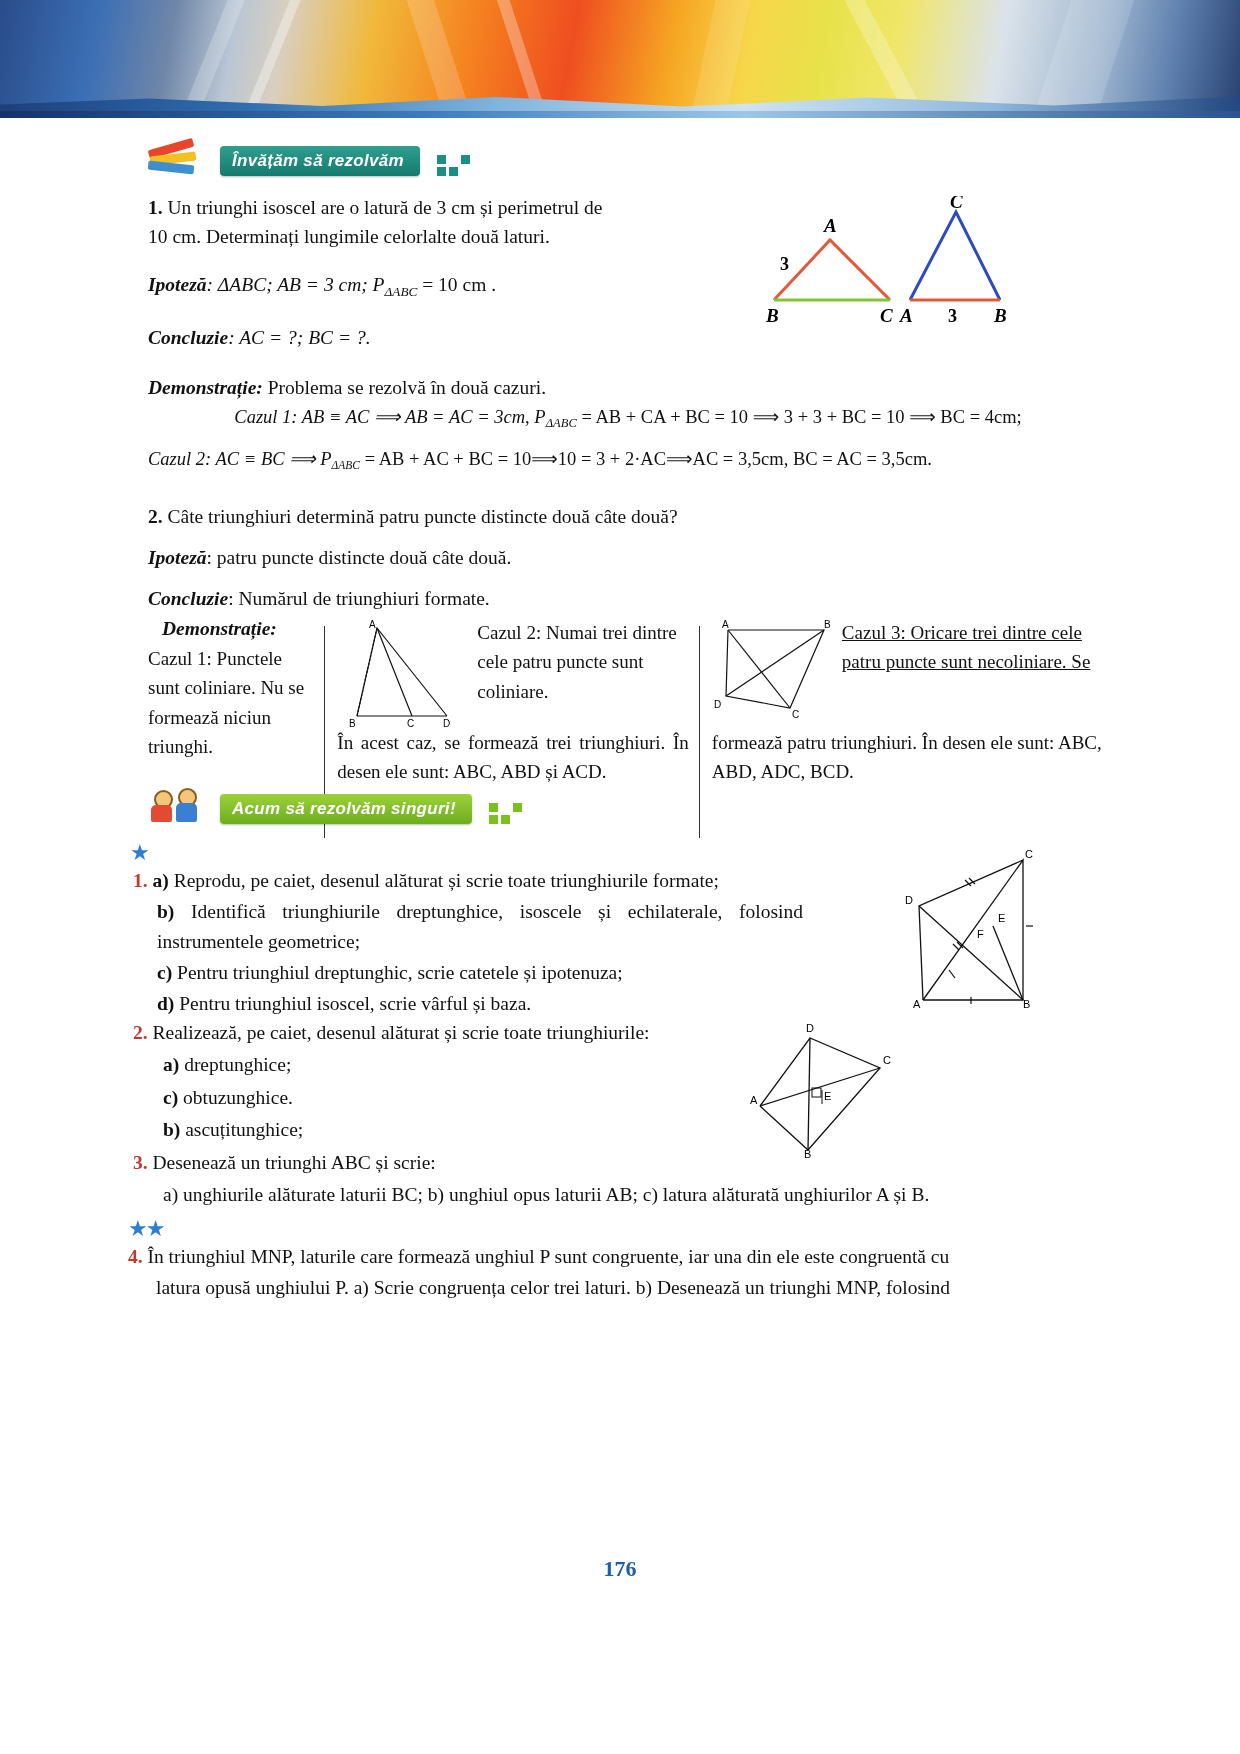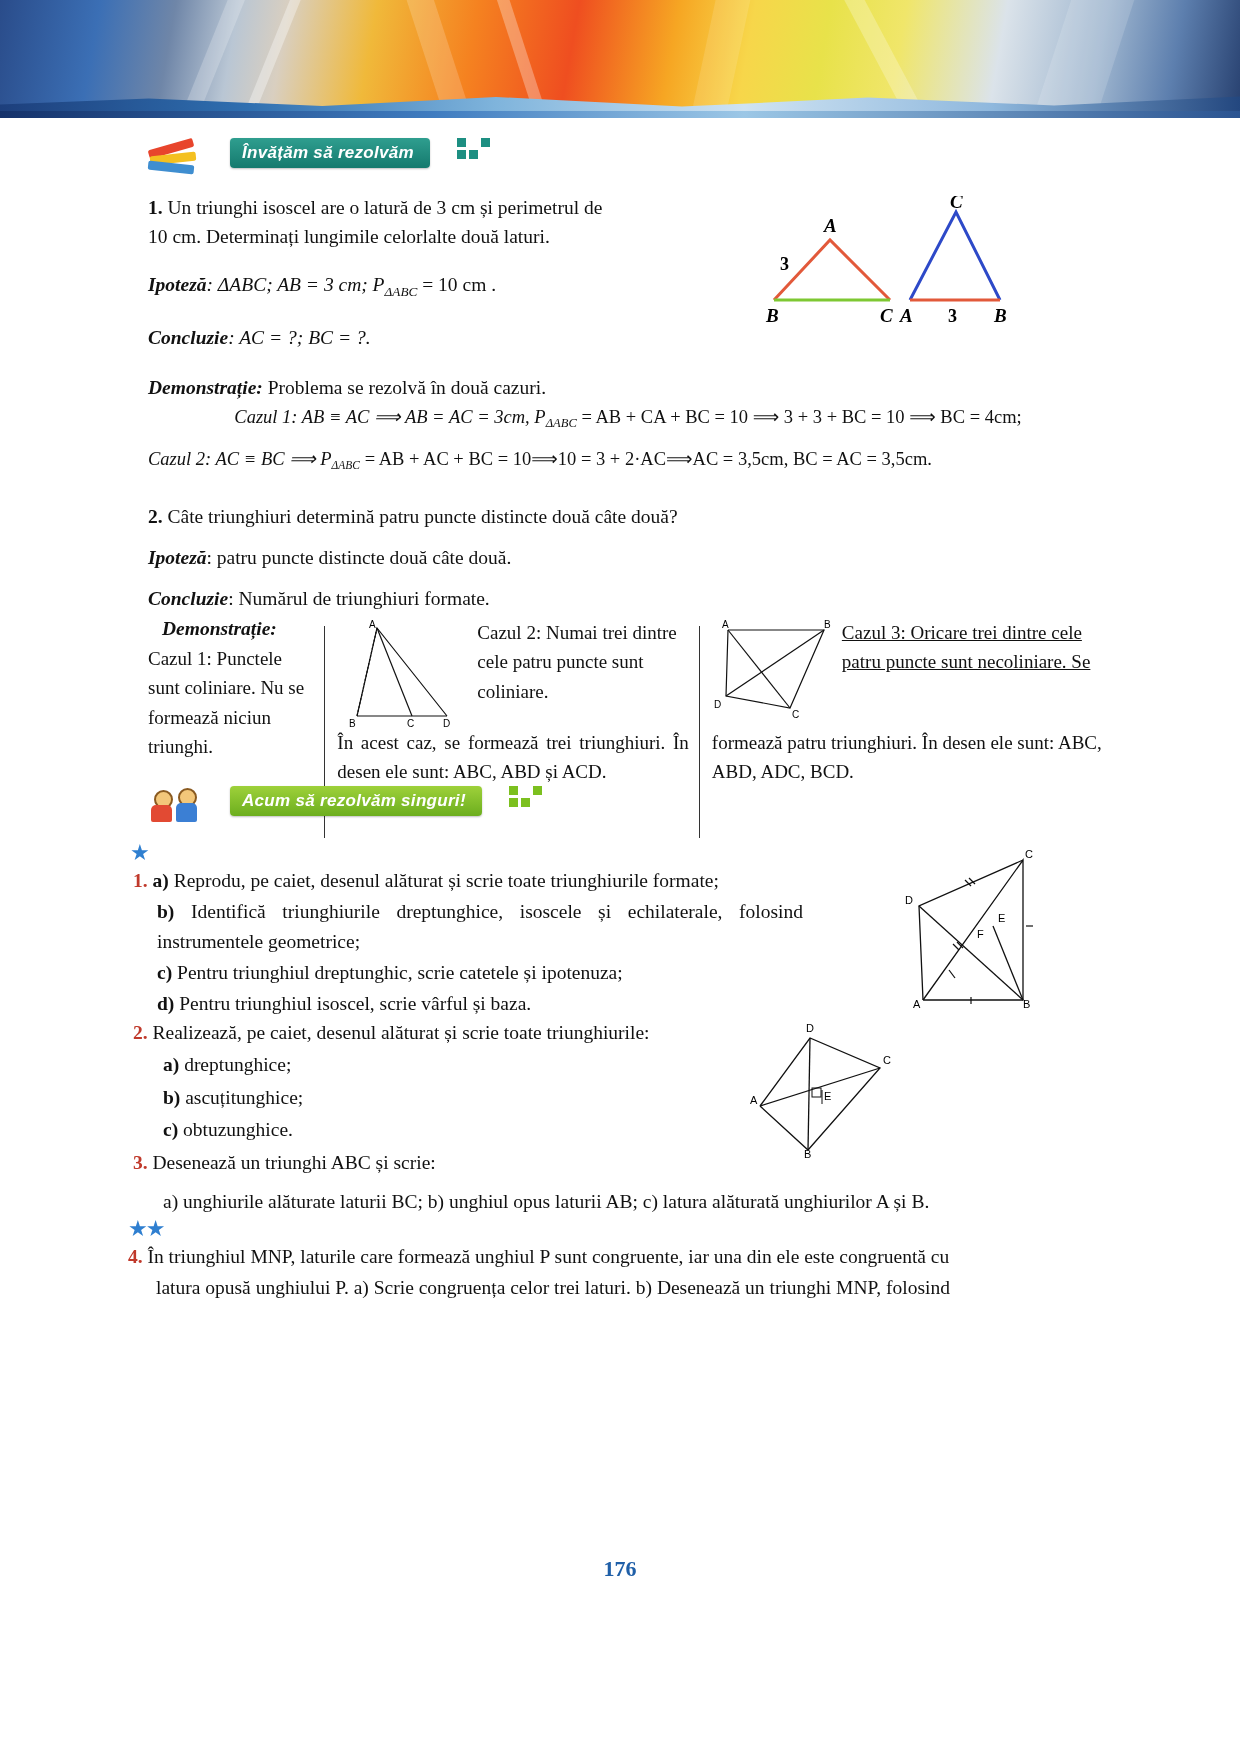--- a/index.html
+++ b/index.html
@@ -43,21 +43,21 @@
     background:linear-gradient(90deg,#15326a,#3f7cc0 35%,#9cc7e6 60%,#2a5390);
   }
 
   
   .page{
     position:absolute; left:0; top:118px; width:1240px; height:1636px;
   }
 
   
   .banner{
-    position:absolute; display:flex; align-items:flex-start; gap:18px;
+    position:absolute; display:flex; align-items:flex-end; gap:8px;
   }
   .banner-icon{
     width:64px;height:38px;position:relative;flex:none;
   }
   .banner-pill{
     height:30px; display:flex; align-items:center;
     padding:0 16px 0 12px;
     border-radius:4px;
     color:#ffffff; font-family:"Liberation Sans",sans-serif;
     font-weight:bold; font-style:italic; font-size:17px;
@@ -305,26 +305,26 @@
   <div class="blk body-text" style="left:133px; top:900px; width:620px;">
     <div style="text-indent:-22px;padding-left:22px;">
       <span class="bold red">2.</span>
       <span>Realizează, pe caiet, desenul alăturat și scrie toate triunghiurile:</span>
     </div>
     <div style="padding-left:30px;margin-top:3px;">
       <span class="bold">a)</span>
       <span>dreptunghice;</span>
     </div>
     <div style="padding-left:30px;margin-top:3px;">
+      <span class="bold">c)</span>
+      <span>obtuzunghice.</span>
+    </div>
+    <div style="padding-left:30px;margin-top:3px;">
       <span class="bold">b)</span>
       <span>ascuțitunghice;</span>
-    </div>
-    <div style="padding-left:30px;margin-top:3px;">
-      <span class="bold">c)</span>
-      <span>obtuzunghice.</span>
     </div>
   </div>
 
   <div class="blk" style="left:750px; top:900px;">
     <svg width="180" height="140" viewBox="0 0 180 140">
       <polyline points="10,88 60,20 130,50 58,132 10,88" fill="none" stroke="#111" stroke-width="1.3"></polyline>
       <line x1="60" y1="20" x2="58" y2="132" stroke="#111" stroke-width="1.3"></line>
       <line x1="10" y1="88" x2="130" y2="50" stroke="#111" stroke-width="1.3"></line>
       <rect x="62" y="70" width="9" height="9" fill="none" stroke="#111" stroke-width="1"></rect>
       <line x1="72" y1="72" x2="72" y2="86" stroke="#111" stroke-width="1"></line>
@@ -334,21 +334,21 @@
       <text x="74" y="82" font-family="Liberation Sans, sans-serif" font-size="11">E</text>
       <text x="54" y="140" font-family="Liberation Sans, sans-serif" font-size="11">B</text>
     </svg>
   </div>
 
   <div class="blk body-text" style="left:133px; top:1030px; width:960px;">
     <div style="text-indent:-22px;padding-left:22px;">
       <span class="bold red">3.</span>
       <span>Desenează un triunghi ABC și scrie:</span>
     </div>
-    <div style="padding-left:30px;margin-top:10px;">
+    <div style="padding-left:30px;margin-top:3px;">
       <span>a) unghiurile alăturate laturii BC; b) unghiul opus laturii AB; c) latura alăturată unghiurilor A și B.</span>
     </div>
   </div>
 
   <div class="blk star" style="left:128px; top:1098px;">★★</div>
 
   <div class="blk body-text" style="left:128px; top:1124px; width:970px;">
     <div style="text-indent:-20px;padding-left:20px;">
       <span class="bold red">4.</span>
       <span>În triunghiul MNP, laturile care formează unghiul P sunt congruente, iar una din ele este congruentă cu</span>

